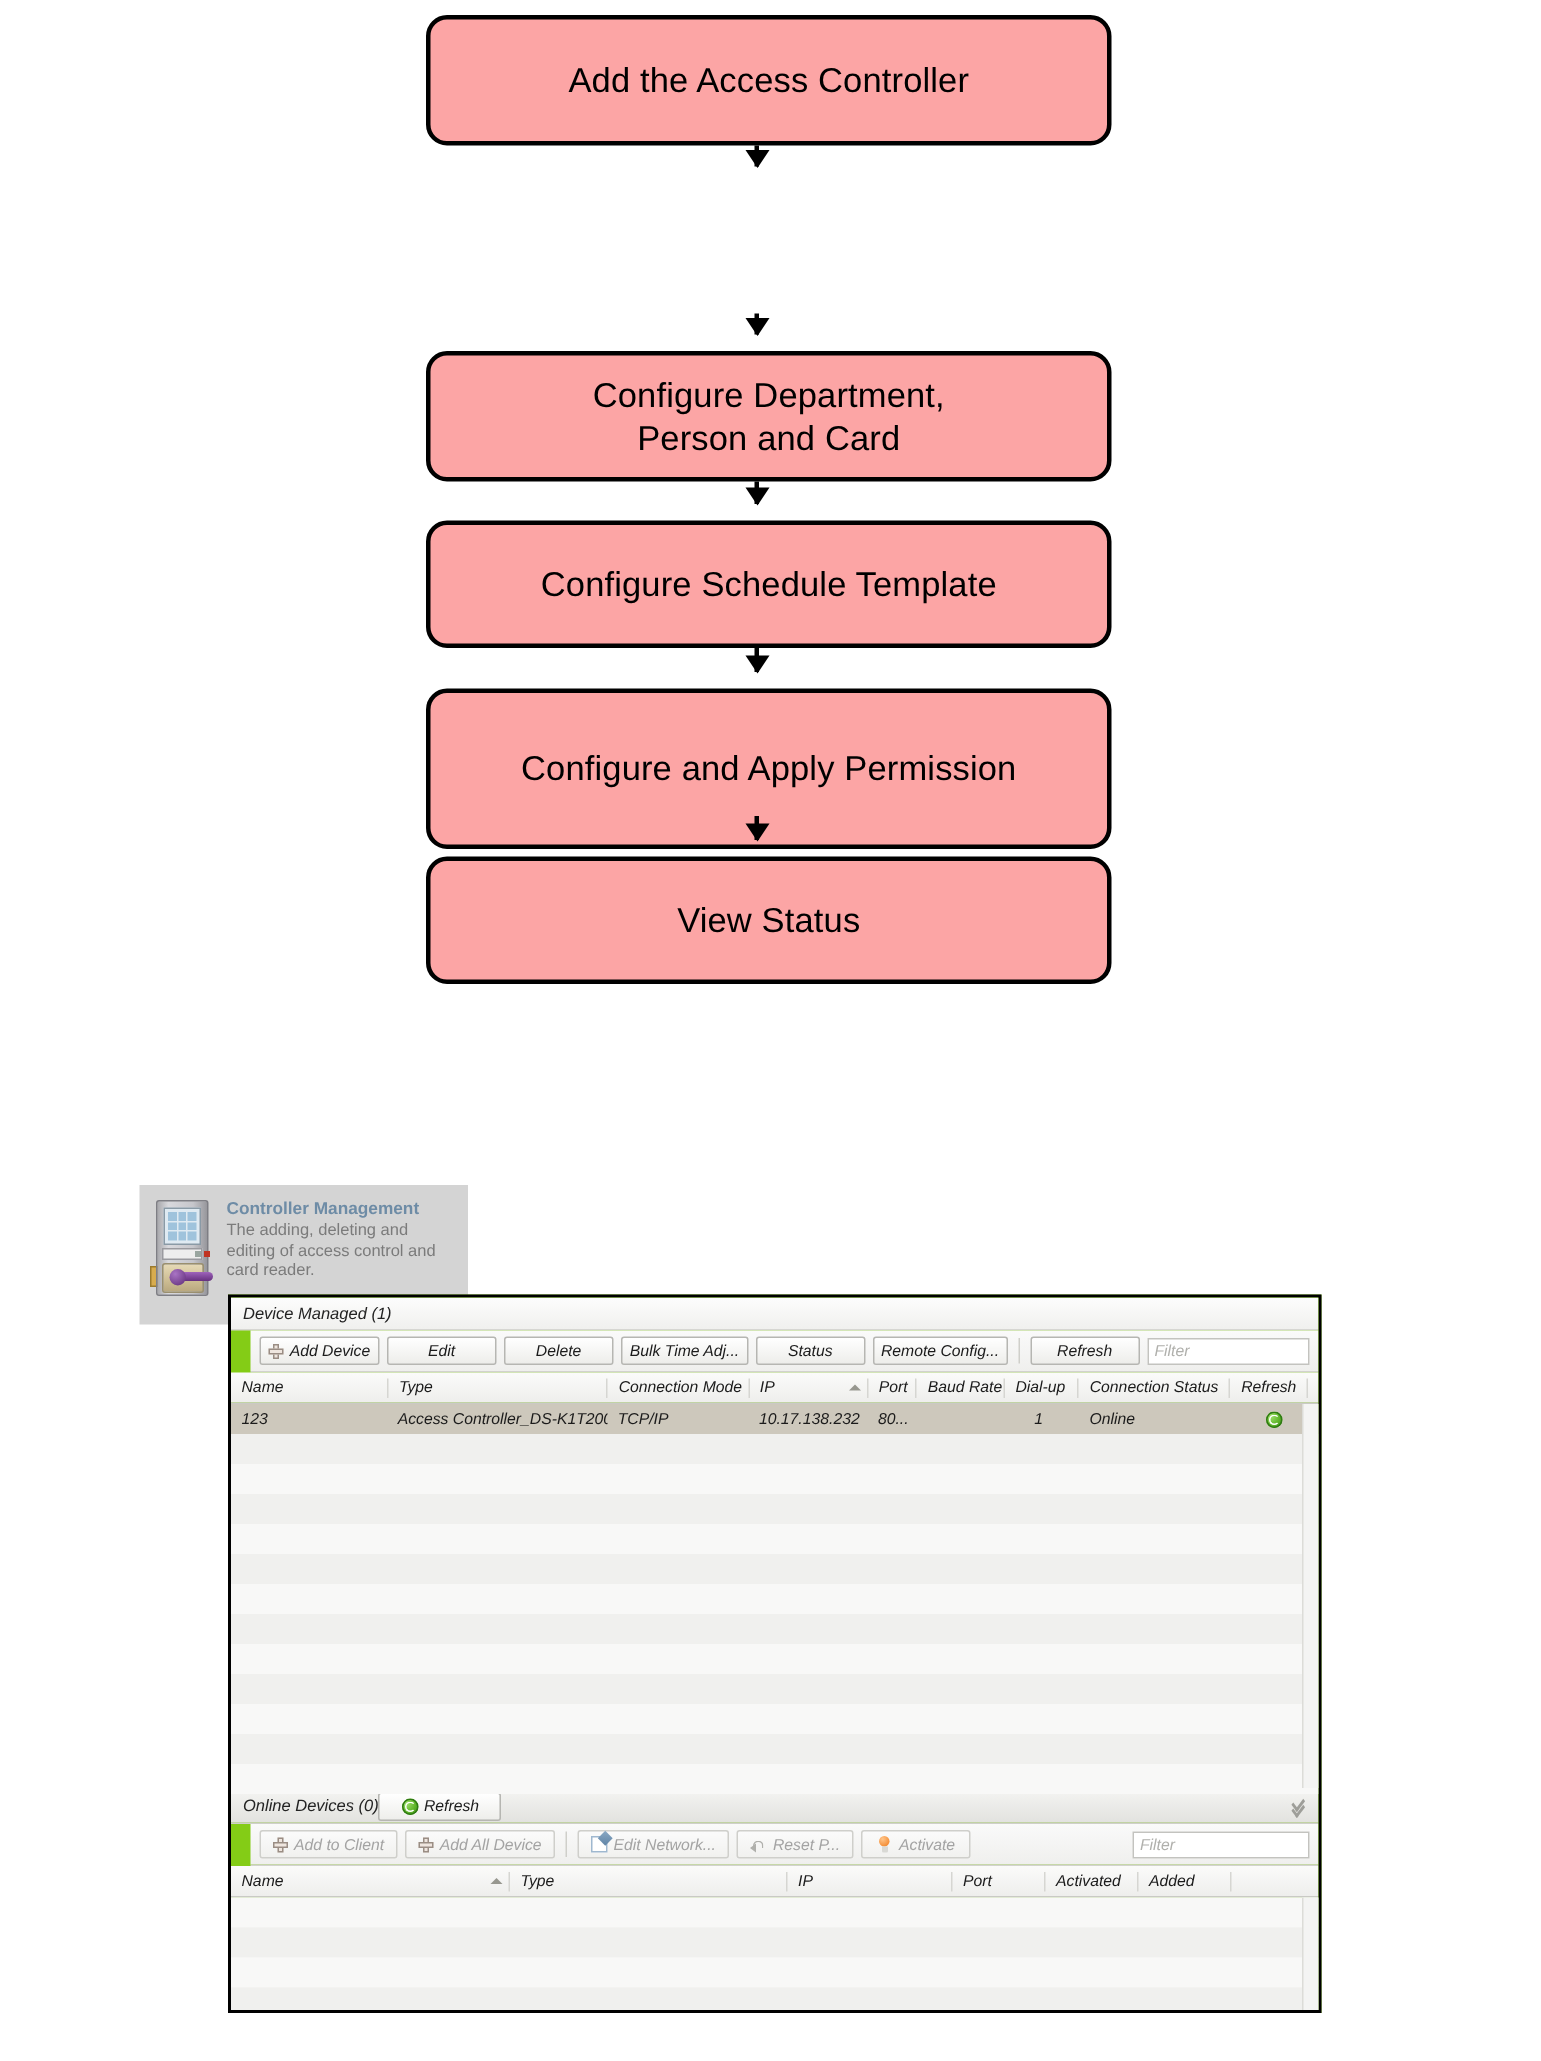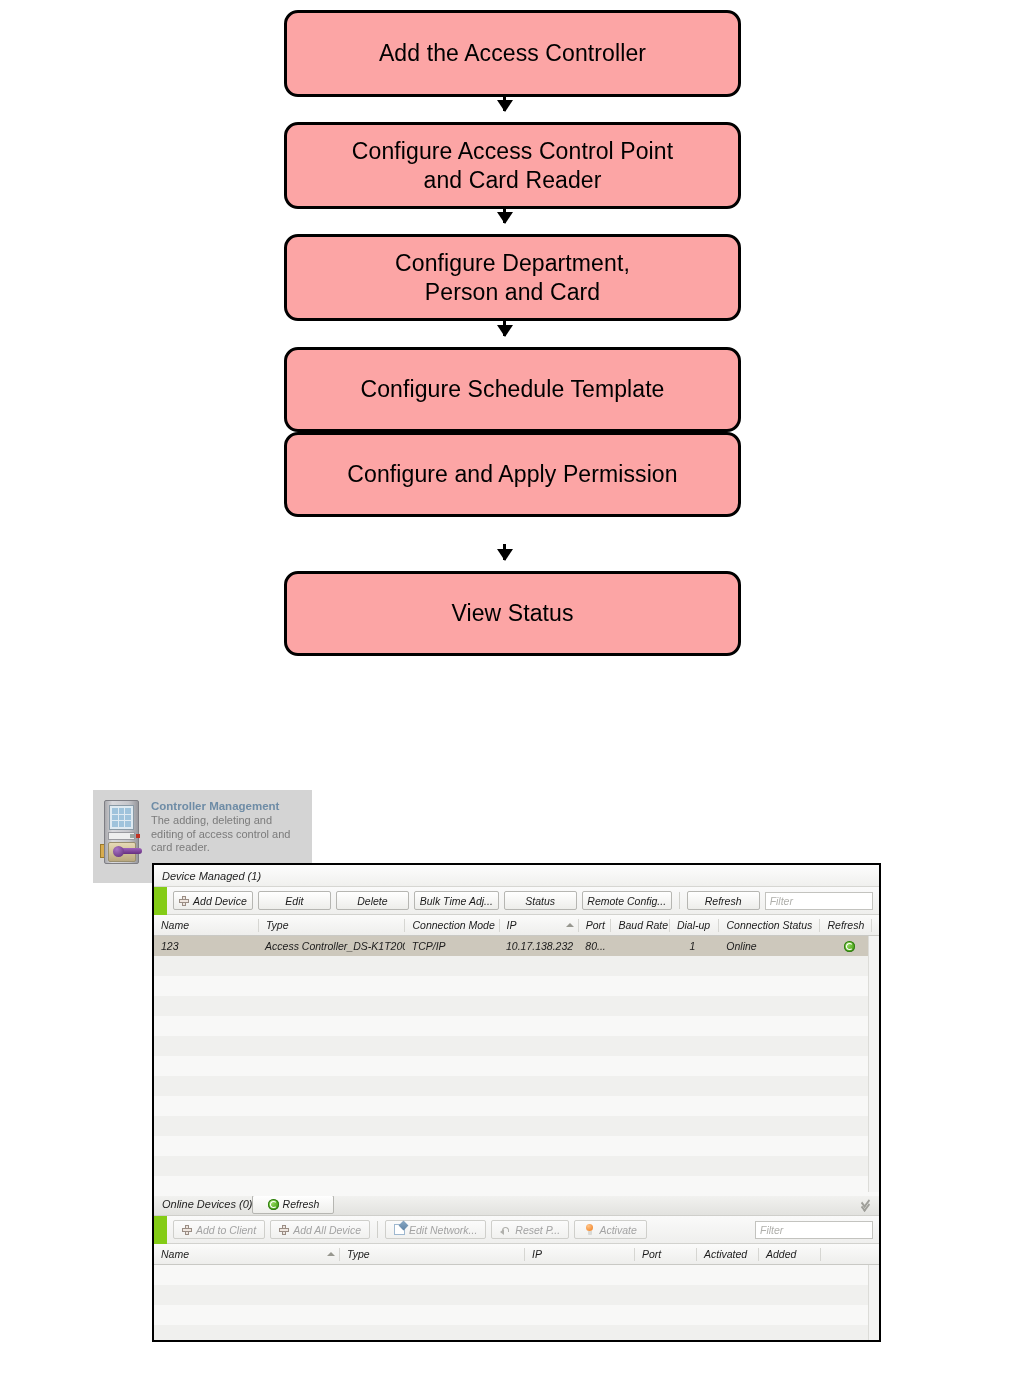--- a/index.html
+++ b/index.html
@@ -40,21 +40,21 @@
     color: #000000;
     line-height: 1.22;
     letter-spacing: 0.1px;
   }
   .flow-box .ftxt { display: block; padding: 0 10px; }
 
   .fb0 { top: 10px;  height: 87px; }
   .fb1 { top: 122px; height: 87px; }
   .fb2 { top: 234px; height: 87px; }
   .fb3 { top: 347px; height: 85px; }
-  .fb4 { top: 432px; height: 85px; border-radius: 14px; }
+  .fb4 { top: 459px; height: 107px; border-radius: 14px; }
   .fb5 { top: 571px; height: 85px; }
 
   .arrow {
     position: absolute;
     left: 503px;
     width: 3px;
     background: #000000;
   }
   .arrow::after {
     content: "";
@@ -336,26 +336,20 @@
 </head>
 <body>
 
 <div id="flowchart">
 
   <div class="flow-box fb0">
     <span class="ftxt">Add the Access Controller</span>
   </div>
   <div class="arrow ar0"></div>
 
-  <div class="flow-box fb1">
-    <span class="ftxt">
-      <span>Configure Access Control Point</span><br>
-      <span>and Card Reader</span>
-    </span>
-  </div>
   <div class="arrow ar1"></div>
 
   <div class="flow-box fb2">
     <span class="ftxt">
       <span>Configure Department,</span><br>
       <span>Person and Card</span>
     </span>
   </div>
   <div class="arrow ar2"></div>
 

